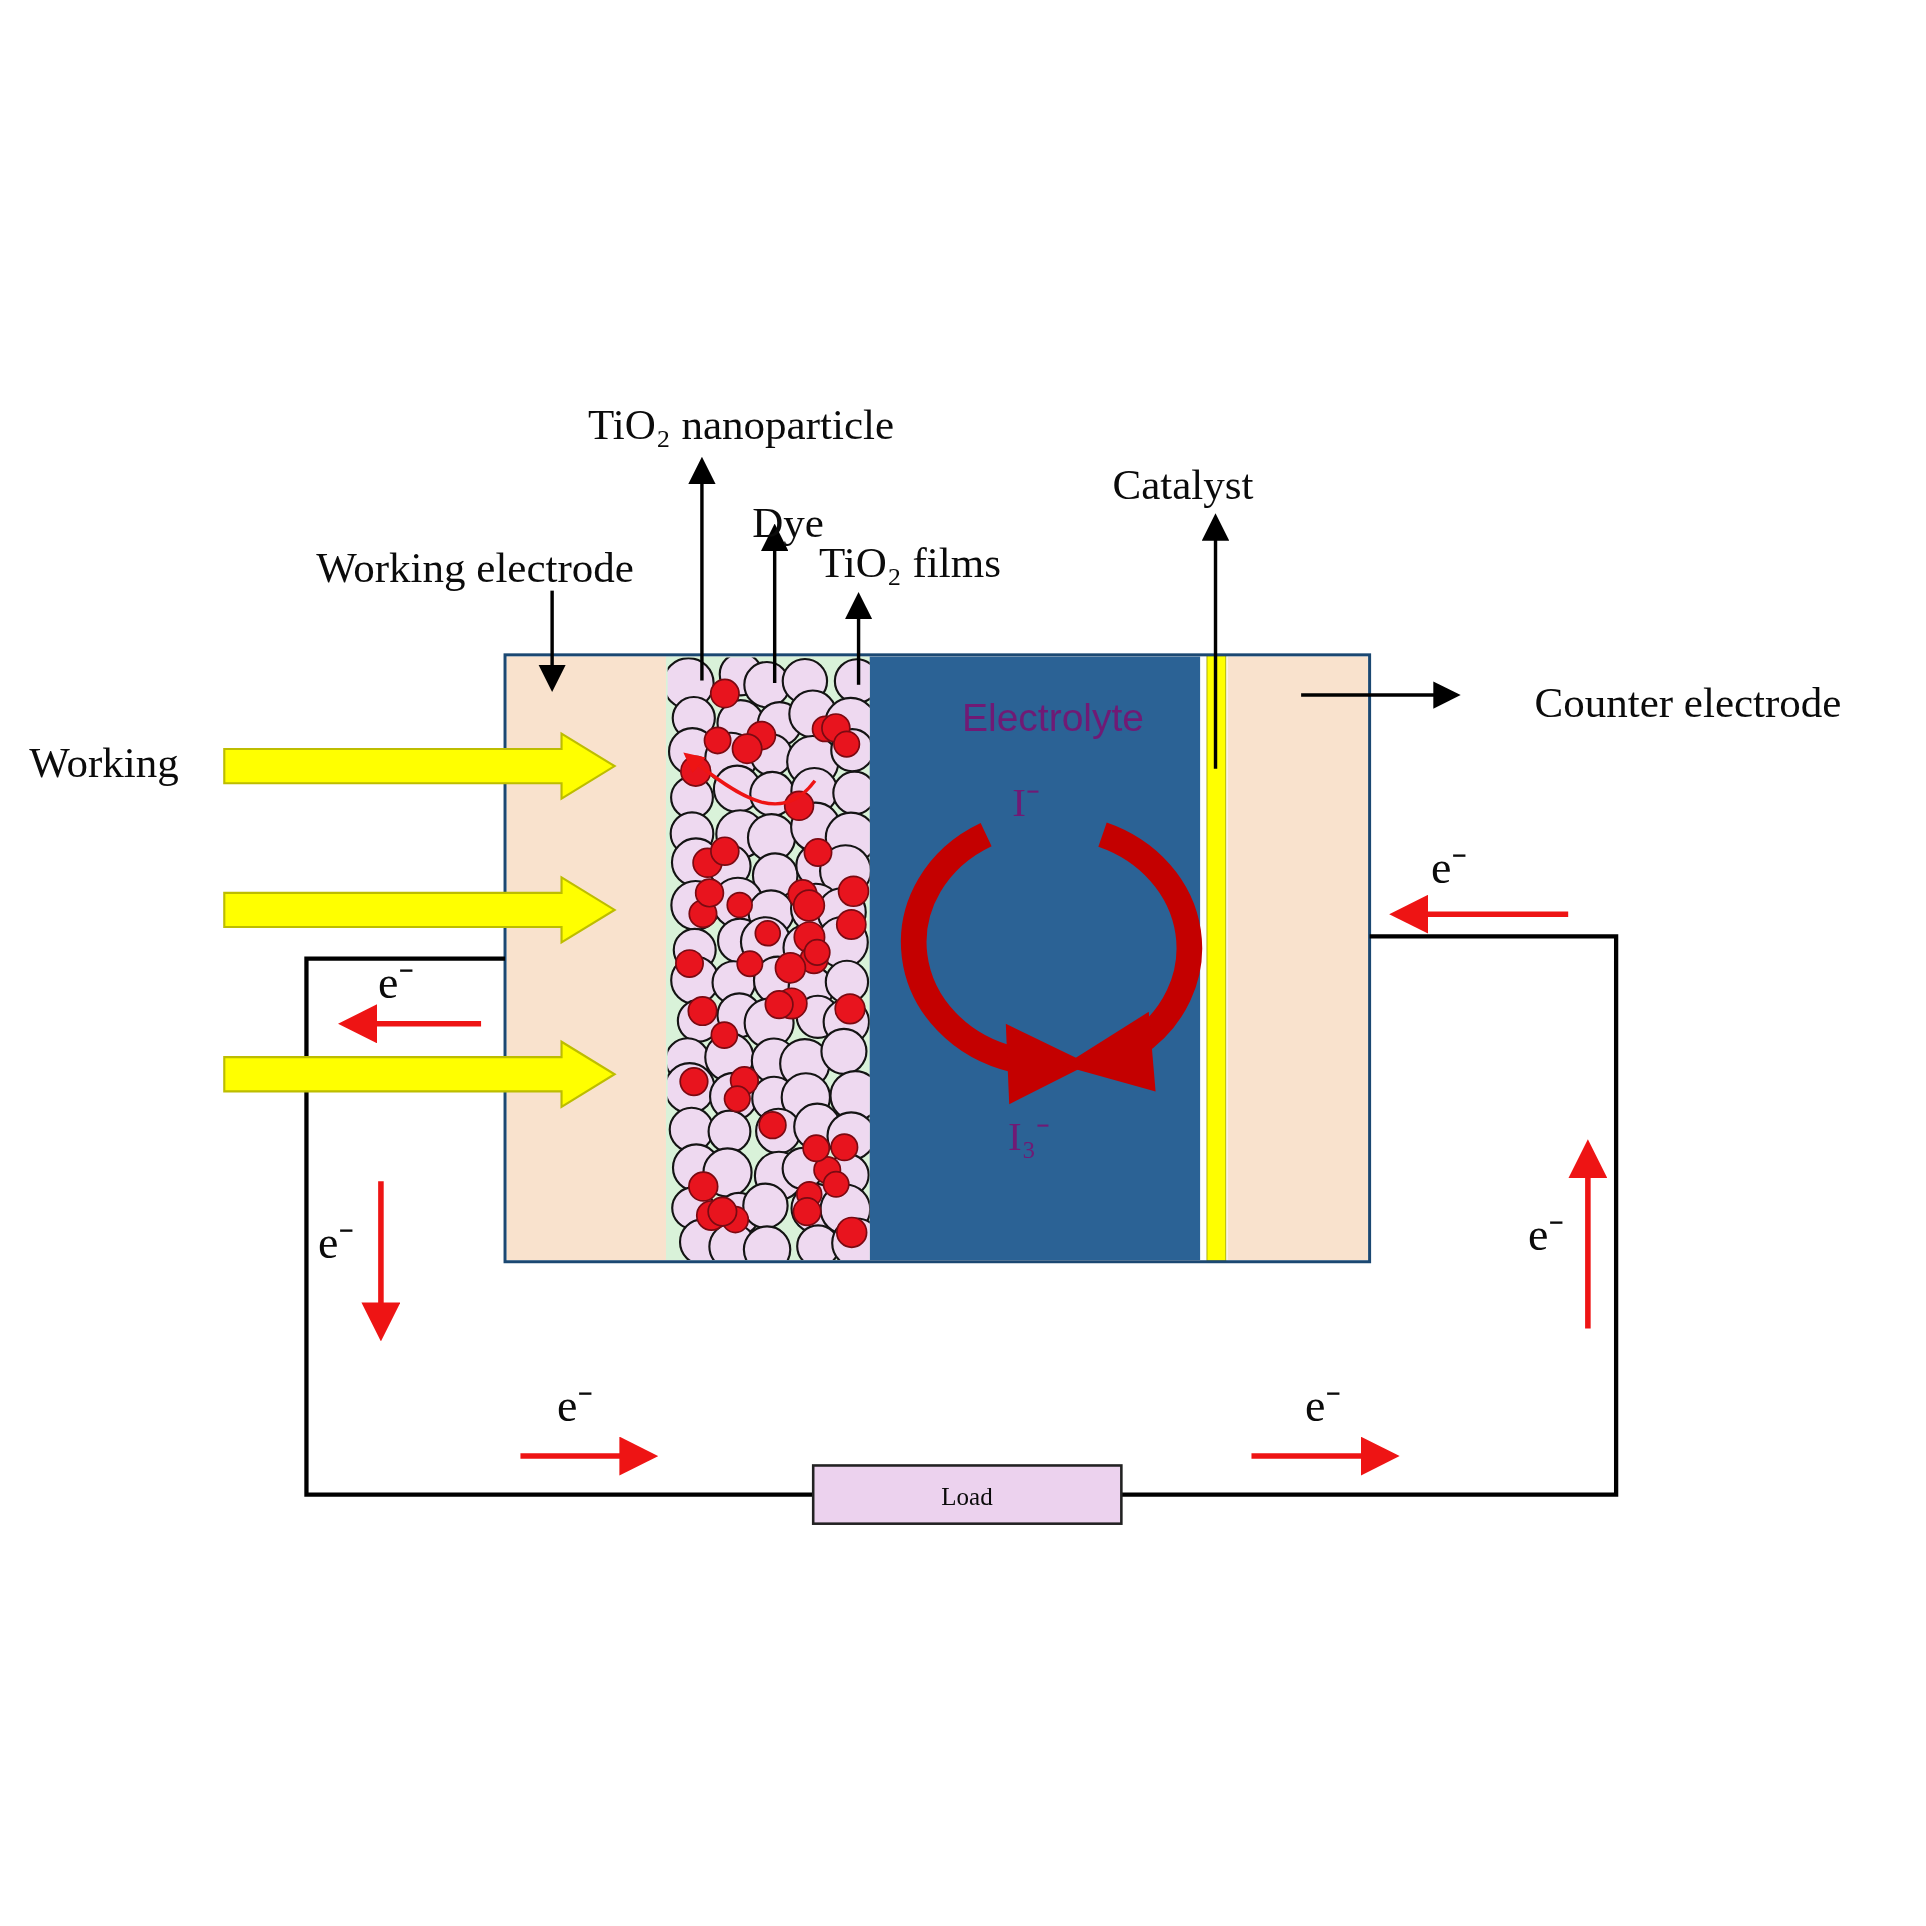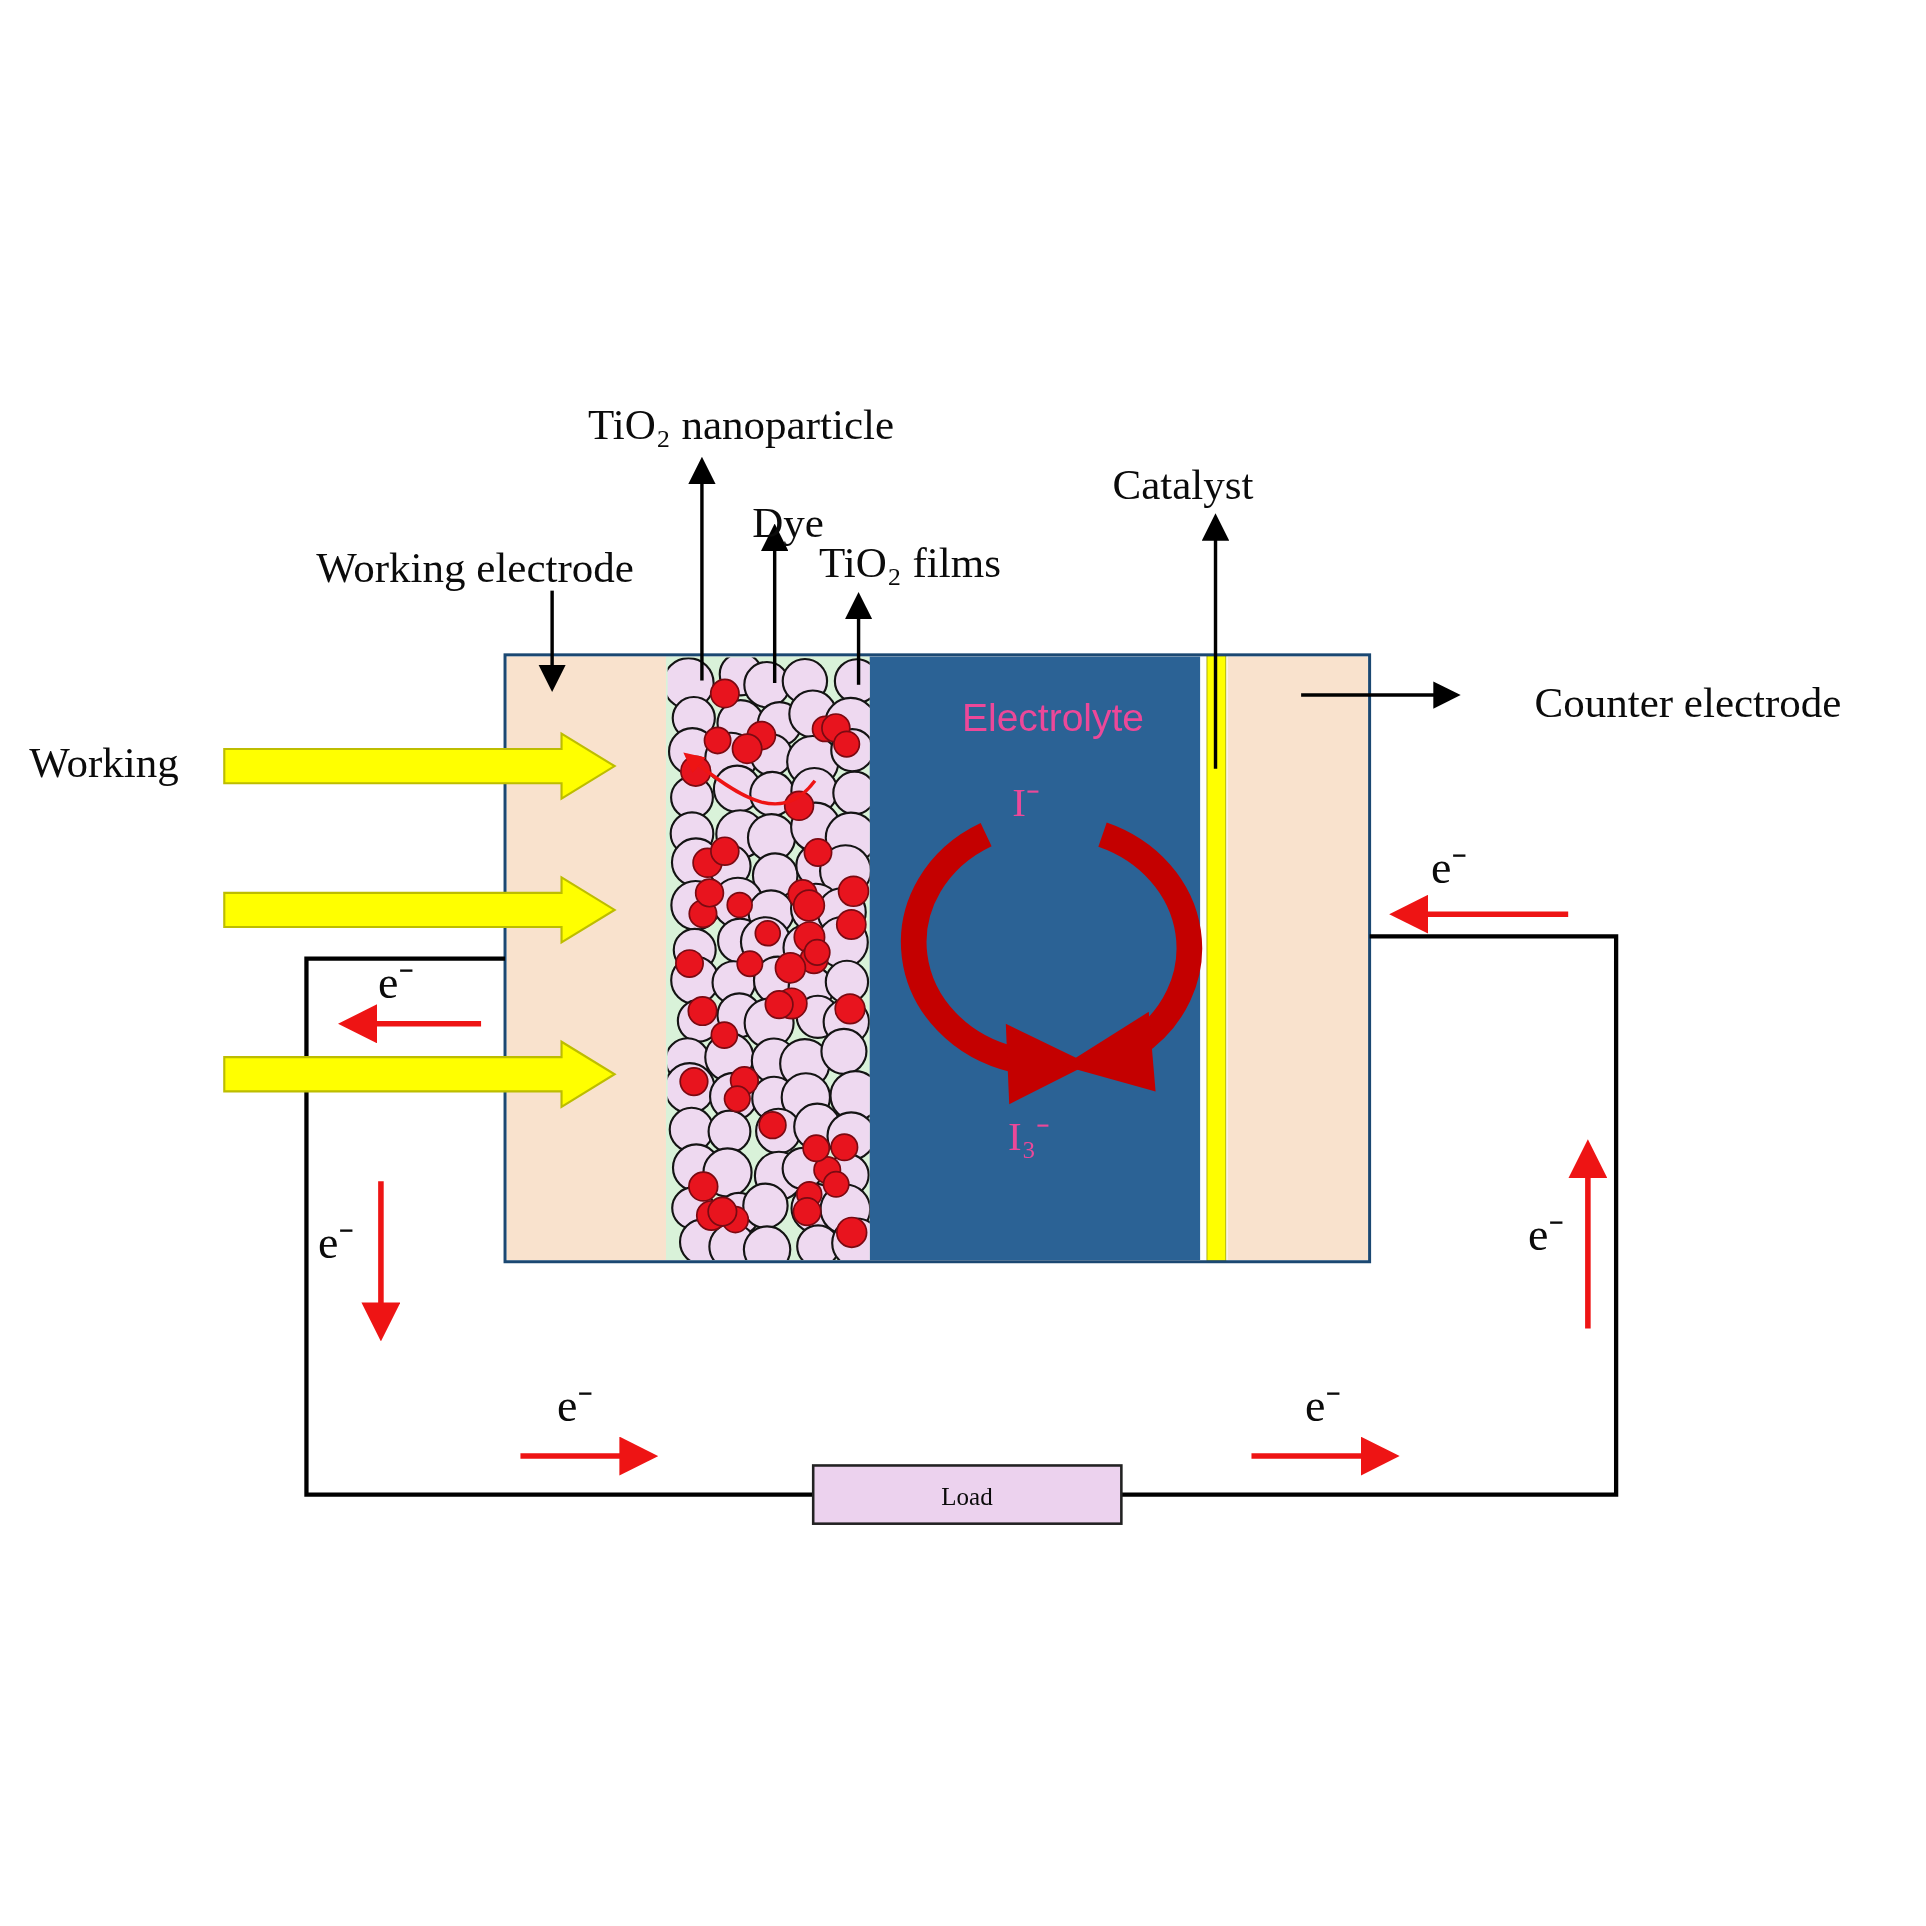--- a/index.html
+++ b/index.html
@@ -4,21 +4,21 @@
 <title>DSSC Diagram</title>
 <style>
   html,body{margin:0;padding:0;}
   body{width:1926px;height:1926px;background:#ffffff;position:relative;overflow:hidden;
        font-family:"Liberation Serif", serif;}
   .stage{position:absolute;left:0;top:0;width:1926px;height:1734px;}
   svg.canvas{position:absolute;left:0;top:0;}
   .lbl{position:absolute;transform:translate(-50%,-50%);font-size:43px;color:#0b0b0b;
        white-space:nowrap;line-height:1;}
   .sans{font-family:"Liberation Sans", sans-serif;}
-  .white{color:#ec4899;}
+  .white{color:#701a75;}
   .elec{font-size:46px;}
 </style>
 </head>
 <body>
 
 <div class="stage">
 
 <svg class="canvas" width="1926" height="1926" viewBox="0 0 2250 2250">
   <defs>
     <marker id="mBlack" viewBox="0 0 10 10" refX="8" refY="5" markerWidth="8" markerHeight="8" orient="auto-start-reverse">

